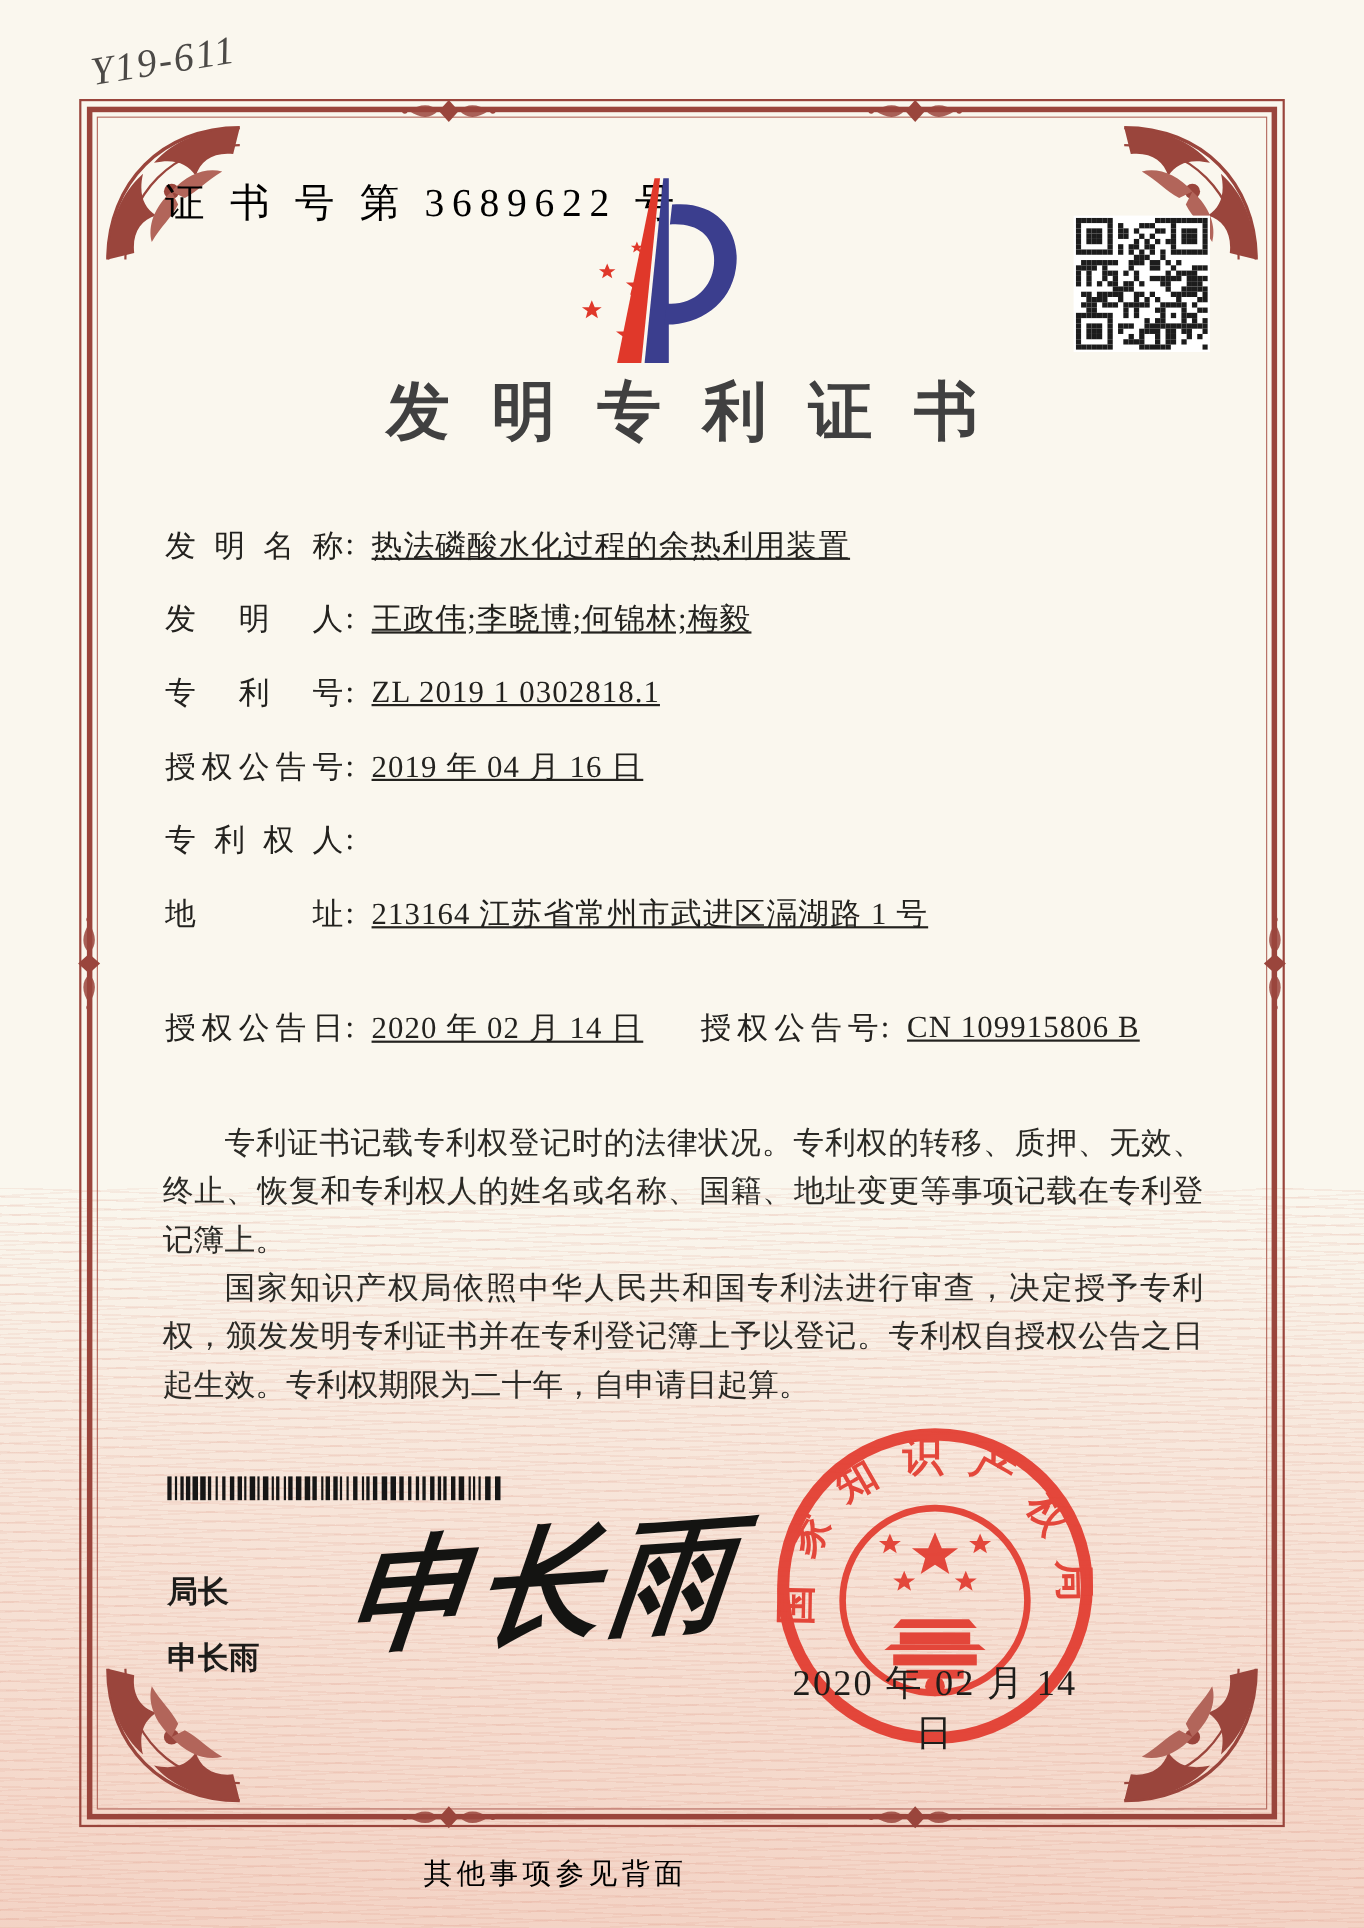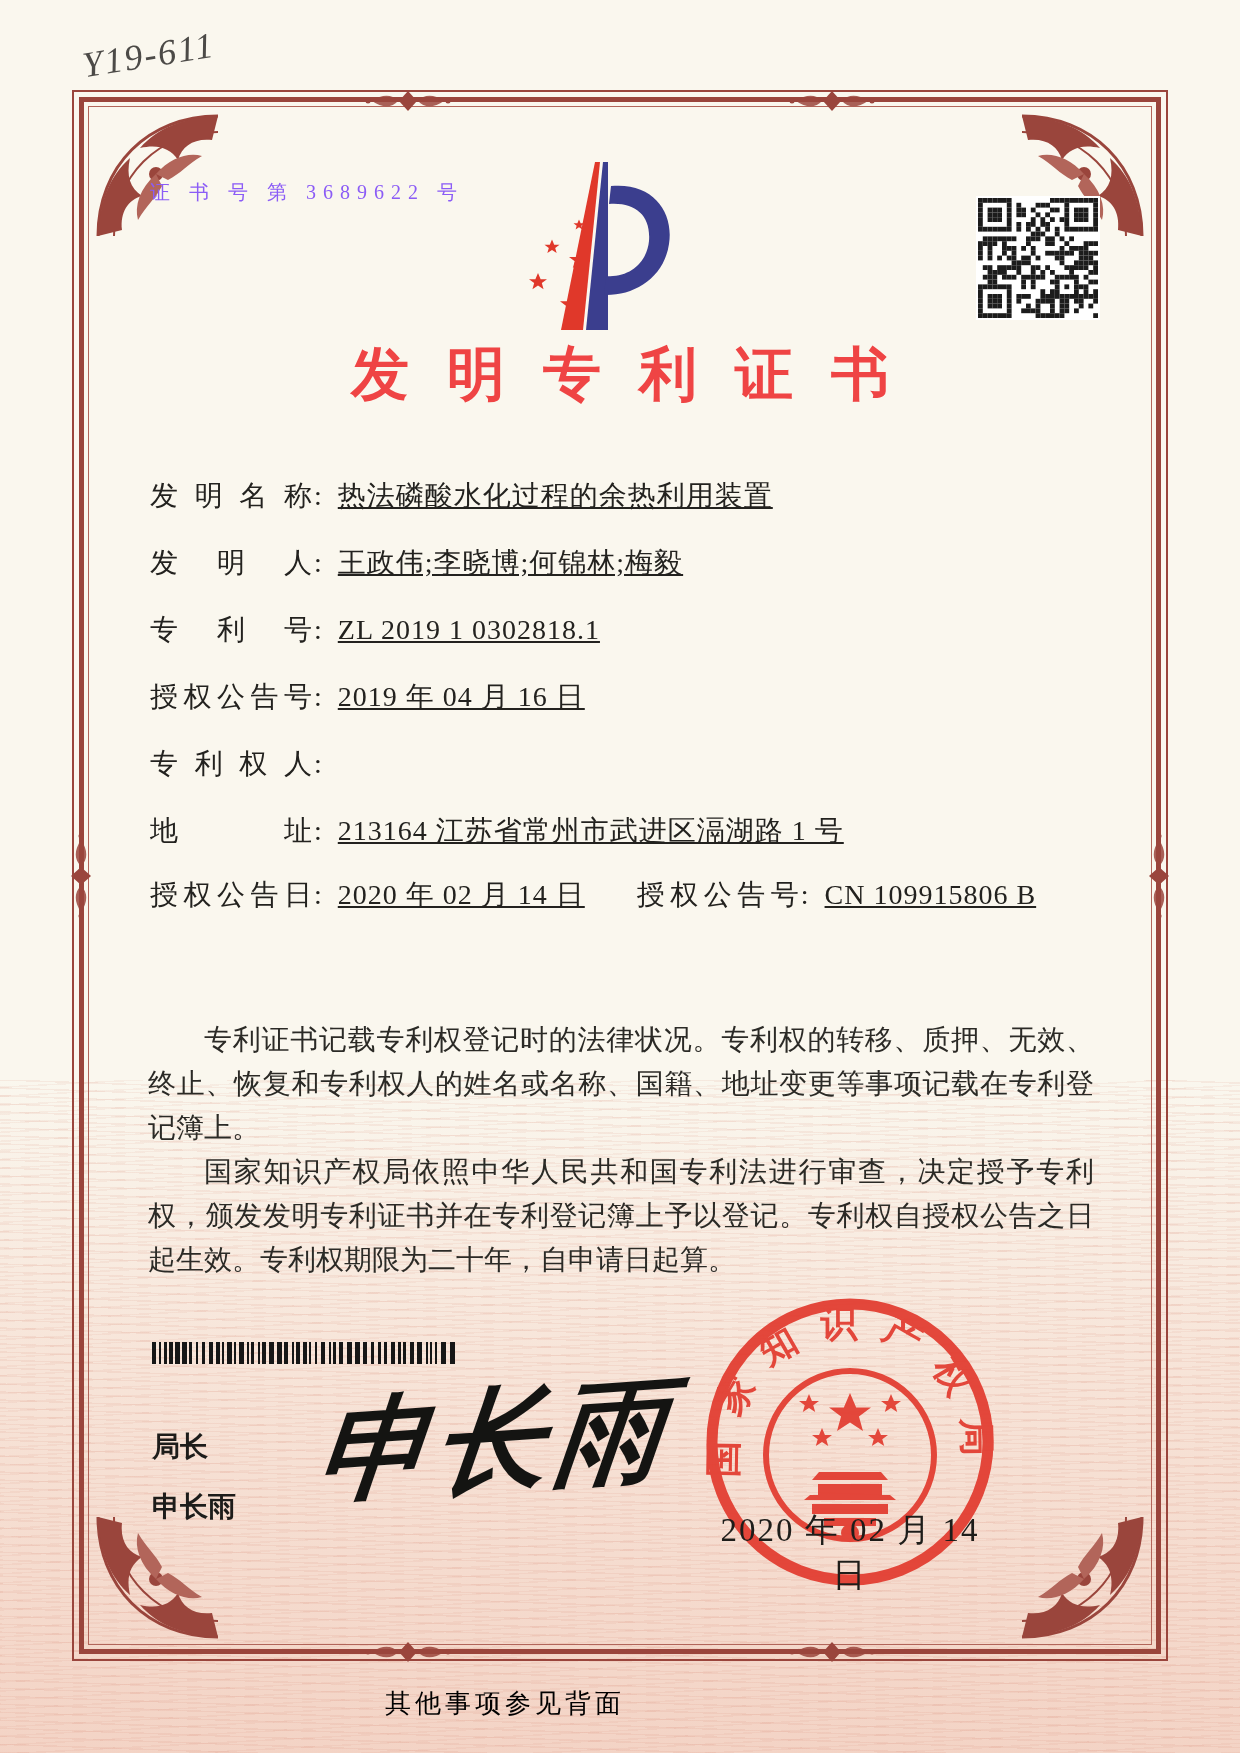--- a/index.html
+++ b/index.html
@@ -10,31 +10,31 @@
       repeating-linear-gradient(2deg, rgba(206,110,88,0.10) 0 1.5px, rgba(206,110,88,0) 1.5px 8px),
       repeating-linear-gradient(-3deg, rgba(206,110,88,0.08) 0 1.5px, rgba(206,110,88,0) 1.5px 9px),
       linear-gradient(180deg, rgba(246,219,208,0) 0%, rgba(245,214,200,0.55) 40%, rgba(242,205,190,0.85) 100%);}
   .frame{position:absolute;pointer-events:none;border-color:#9a453c;border-style:solid;}
   .frame.outer{left:72px;top:90px;right:72px;bottom:92px;border-width:2px;}
   .frame.thick{left:79px;top:97px;right:79px;bottom:99px;border-width:5px;}
   .frame.thin{left:88px;top:106px;right:88px;bottom:108px;border-width:1px;border-color:#b2655a;}
   .orn{position:absolute;left:0;top:0;pointer-events:none;}
   .annotation{position:absolute;left:82px;top:34px;font-size:36px;font-style:italic;
     color:#4c4a47;transform:rotate(-9deg);letter-spacing:2px;}
-  .cert-no{position:absolute;left:150px;top:179px;font-size:20px;letter-spacing:7px;color:#8b5cf6;}
+  .cert-no{position:absolute;left:150px;top:160px;font-size:36px;letter-spacing:7px;color:#000000;}
   .logo{position:absolute;left:448px;top:148px;}
   .qr{position:absolute;left:976px;top:196px;width:120px;height:120px;background:#fff;padding:2px;}
   .title{position:absolute;left:0;right:0;top:336px;margin:0;text-align:center;
-    font-size:58px;font-weight:600;letter-spacing:38px;padding-left:38px;color:#ef4444;}
+    font-size:58px;font-weight:600;letter-spacing:38px;padding-left:38px;color:#404040;}
   .fields{position:absolute;left:150px;top:462px;width:960px;font-size:28px;}
   .frow{height:67px;display:flex;align-items:center;}
   .flabel{display:inline-block;width:162px;text-align:justify;text-align-last:justify;}
   .fcolon{display:inline-block;margin-left:2px;}
   .fvalue{margin-left:16px;letter-spacing:1px;text-decoration:underline;}
-  .grantrow{position:absolute;left:150px;top:876px;width:960px;font-size:28px;display:flex;}
+  .grantrow{position:absolute;left:150px;top:916px;width:960px;font-size:28px;display:flex;}
   .gpair{display:flex;align-items:center;}
   .gpair.second{margin-left:52px;}
   .paras{position:absolute;left:148px;top:1018px;width:946px;font-size:28px;line-height:44px;
     text-align:justify;color:#2b2a26;}
   .paras p{margin:0;text-indent:2em;}
   .barcode{position:absolute;left:152px;top:1342px;}
   .director{position:absolute;left:152px;top:1428px;font-family:"Liberation Sans","DejaVu Sans",sans-serif;
     font-size:28px;font-weight:600;color:#1d1c1a;}
   .director .name{margin-top:22px;}
   .signature{position:absolute;left:318px;top:1368px;width:300px;text-align:center;font-size:112px;

